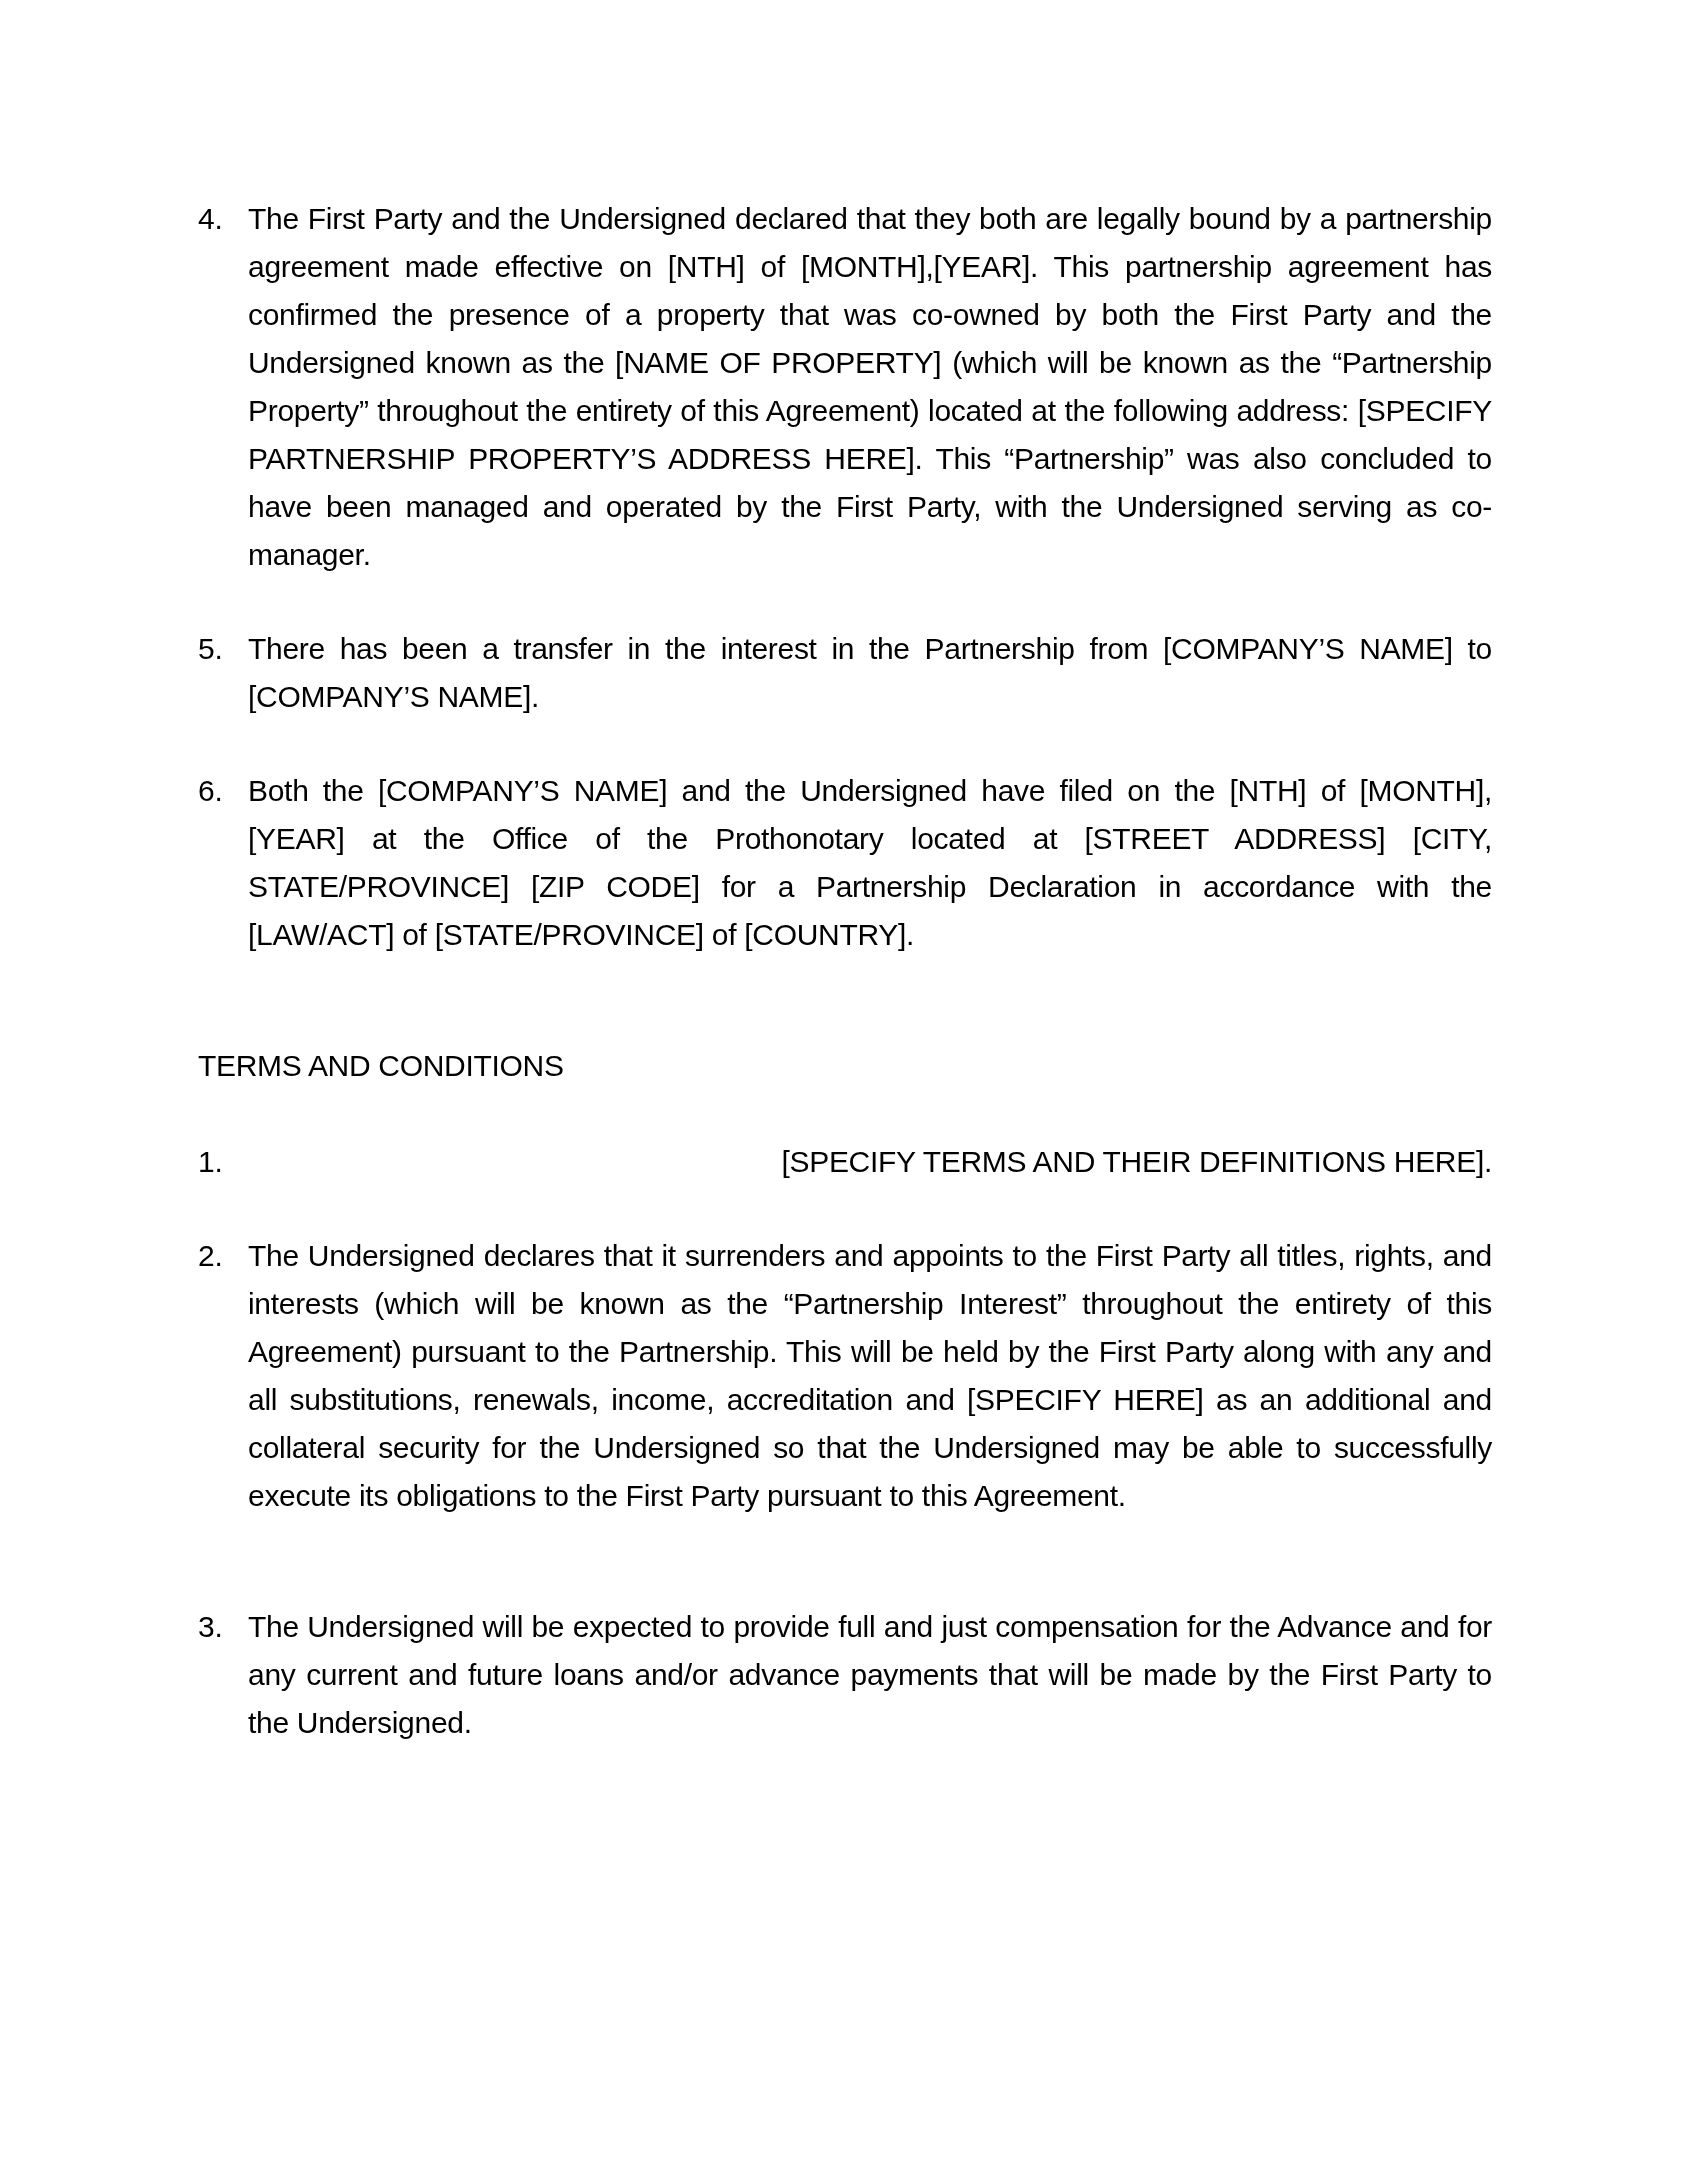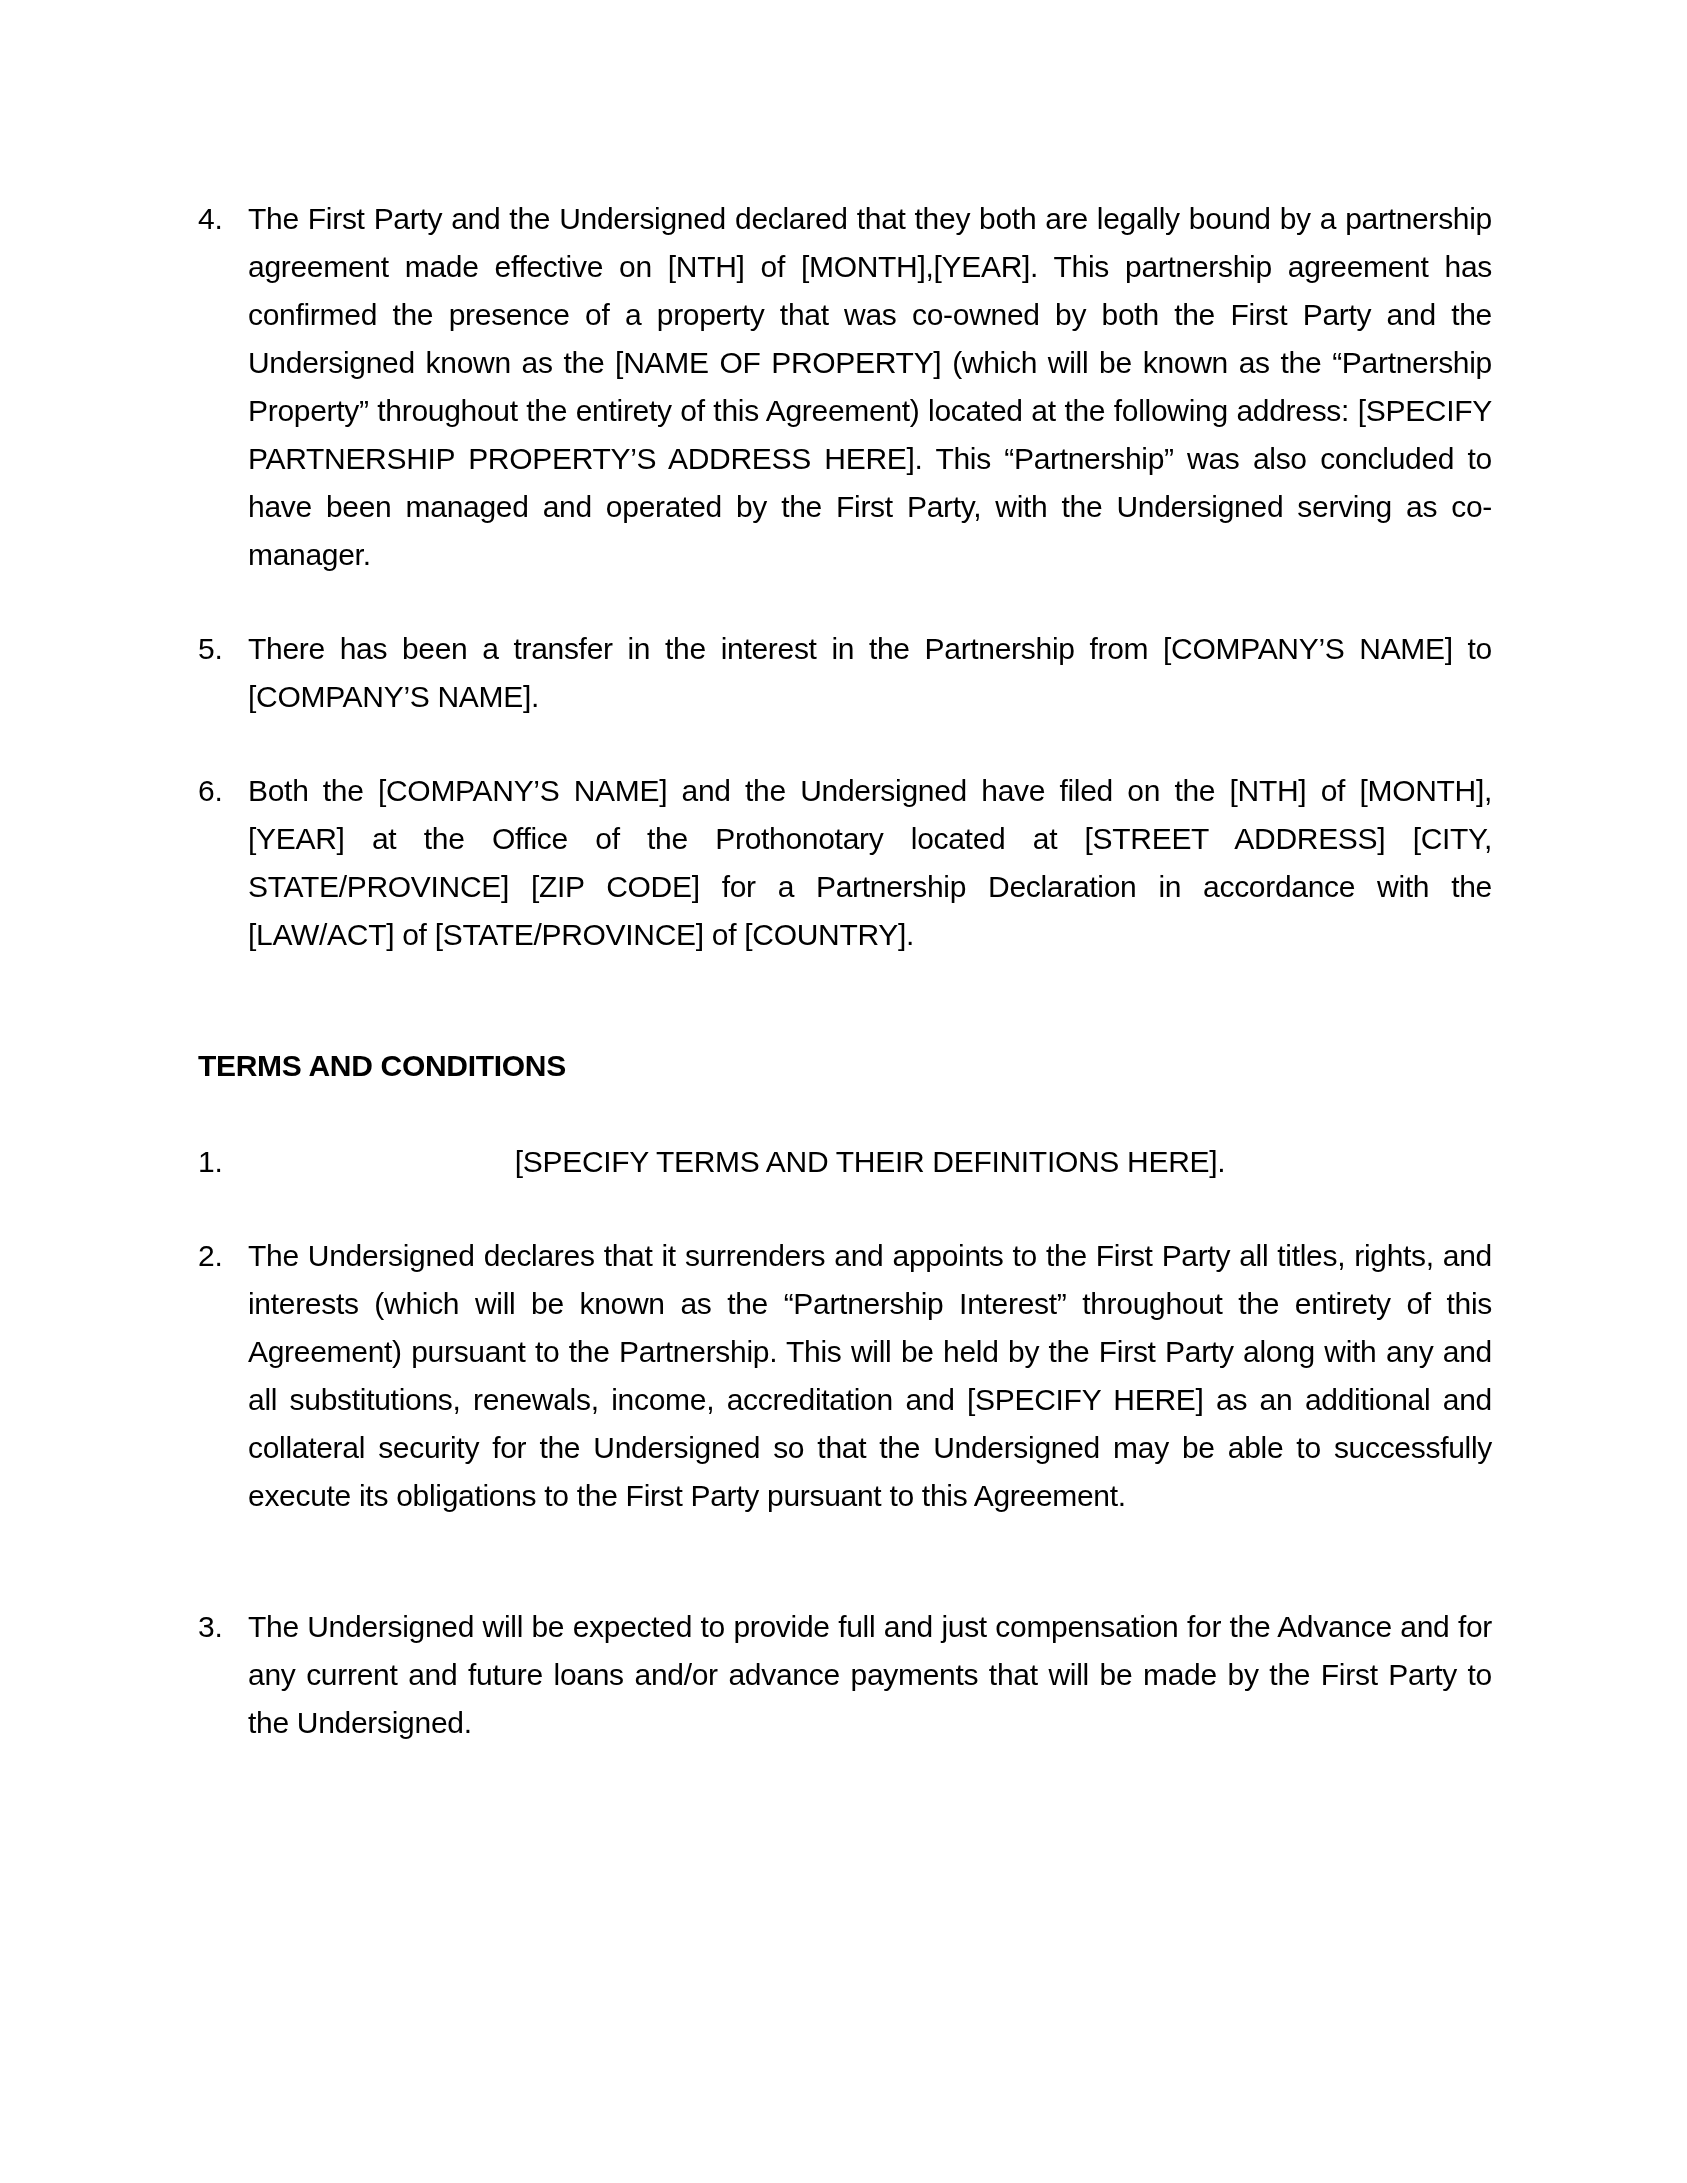--- a/index.html
+++ b/index.html
@@ -38,27 +38,27 @@
     top: 0;
     width: 50px;
     text-align: left;
   }
   .item-text, .intro-para {
     text-align: justify;
     text-justify: inter-word;
   }
   .item-subtext {
     margin-top: 44px;
-    text-align: center;
+    text-align: right;
   }
   .section-heading {
     margin-top: 83px;
     margin-bottom: 48px;
     font-size: 30px;
-    font-weight: bold;
+    font-weight: normal;
     letter-spacing: -0.3px;
     line-height: 48px;
   }
   .intro-para { margin-bottom: 44px; }
   .num-item.extra-space { margin-top: 83px; }
 </style>
 </head>
 <body>
 
 <div class="page">

